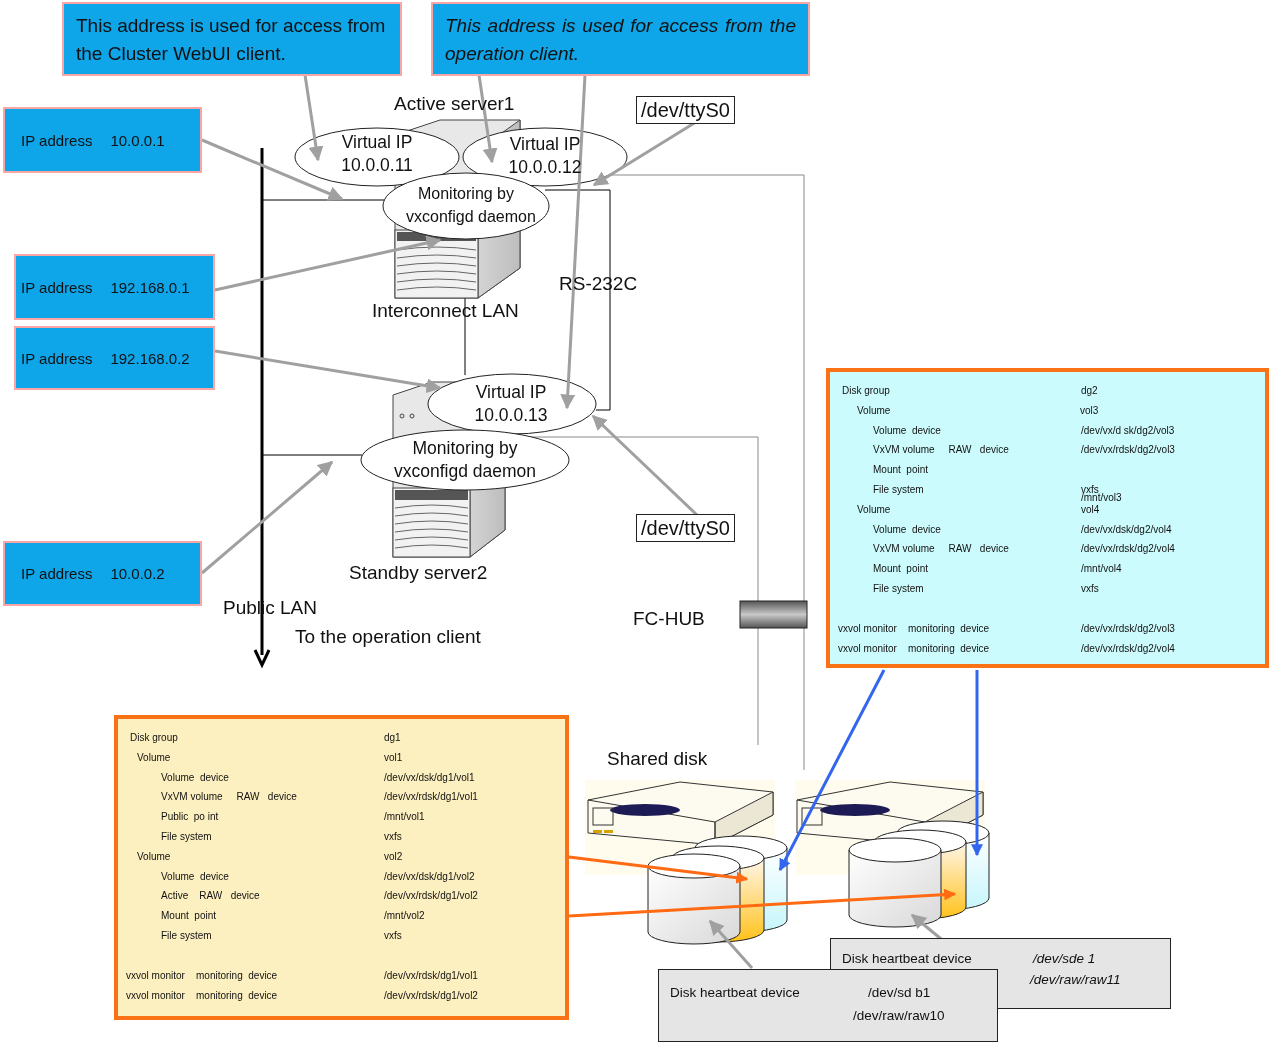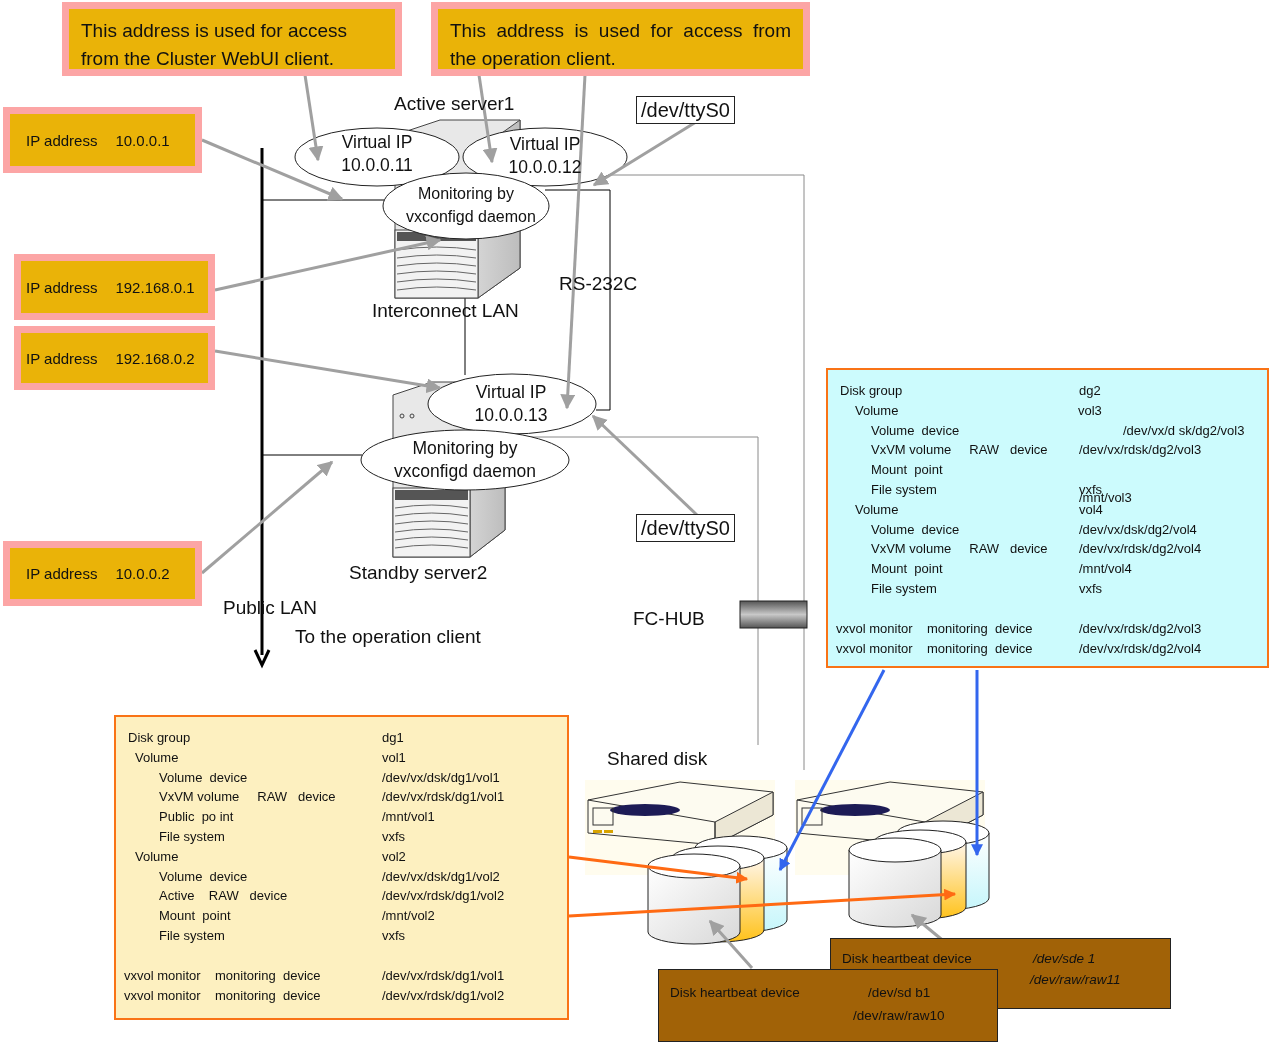--- a/index.html
+++ b/index.html
@@ -1,31 +1,31 @@
 <!DOCTYPE html>
 <html><head>
 <meta charset="utf-8">
 <style>
   html, body { margin: 0; padding: 0; background: #ffffff; }
   body { width: 1271px; height: 1044px; position: relative; overflow: hidden;
          font-family: "Liberation Sans", sans-serif; color: #111; }
   #canvas { position: absolute; left: 0; top: 0; }
-  .box { position: absolute; border: 7px solid #fca5a5; background: #eab308; box-sizing: border-box; }
+  .box { position: absolute; border: 2px solid #fca5a5; background: #0ea5e9; box-sizing: border-box; }
   .note { font-size: 19px; line-height: 28px; padding: 8px 12px; }
-  .note.justify { text-align: justify; text-align-last: left; }
+  .note.justify { text-align: justify; text-align-last: left; font-style: italic; }
   .ipbox { font-size: 15px; display: flex; align-items: center; padding-left: 16px; }
   .ipbox .lbl { margin-right: 18px; }
   .label { position: absolute; font-size: 19px; white-space: nowrap; }
   .dev { position: absolute; border: 1px solid #222; background: #fff; font-size: 20px;
          padding: 0 4px; line-height: 26px; white-space: nowrap; }
-  .table-box { position: absolute; border: 2px solid #f97316; box-sizing: border-box; font-size: 13px; }
+  .table-box { position: absolute; border: 4px solid #f97316; box-sizing: border-box; font-size: 10px; }
   .table-box .row { position: absolute; white-space: nowrap; }
   .table-box .k { position: absolute; }
   .table-box .v { position: absolute; }
-  .hb { position: absolute; border: 1px solid #222; background: #a16207; font-size: 13.5px; box-sizing: border-box; }
+  .hb { position: absolute; border: 1px solid #222; background: #e5e5e5; font-size: 13.5px; box-sizing: border-box; }
   .hb span { position: absolute; white-space: nowrap; }
   .ell { position: absolute; text-align: center; font-size: 17px; line-height: 23px; white-space: nowrap; }
 </style>
 </head>
 <body>
 
 <svg id="canvas" width="1271" height="1044">
   <defs>
     <marker id="ag" viewBox="0 0 10 10" refX="9" refY="5" markerWidth="5" markerHeight="5" orient="auto">
       <path d="M0,0 L10,5 L0,10 z" fill="#a0a0a0"></path>
@@ -289,21 +289,21 @@
     <div class="row" style="top: 13px; left: 0px;">
       <span class="k" style="left: 12px; white-space: pre;">Disk group</span>
       <span class="v" style="left: 251px; white-space: pre;">dg2</span>
     </div>
     <div class="row" style="top: 32.8px; left: 0px;">
       <span class="k" style="left: 27px; white-space: pre;">Volume</span>
       <span class="v" style="left: 250px; white-space: pre;">vol3</span>
     </div>
     <div class="row" style="top: 52.6px; left: 0px;">
       <span class="k" style="left: 43px; white-space: pre;">Volume  device</span>
-      <span class="v" style="left: 251px; white-space: pre; margin-left: 44px;">/dev/vx/d sk/dg2/vol3</span>
+      <span class="v" style="left: 251px; white-space: pre;">/dev/vx/d sk/dg2/vol3</span>
     </div>
     <div class="row" style="top: 72.4px; left: 0px;">
       <span class="k" style="left: 43px; white-space: pre;">VxVM volume     RAW   device</span>
       <span class="v" style="left: 251px; white-space: pre;">/dev/vx/rdsk/dg2/vol3</span>
     </div>
     <div class="row" style="top: 92.2px; left: 0px;">
       <span class="k" style="left: 43px; white-space: pre;">Mount  point</span>
       <span class="v" style="left: 251px; white-space: pre; margin-top: 28px;">/mnt/vol3</span>
     </div>
     <div class="row" style="top: 112px; left: 0px;">

